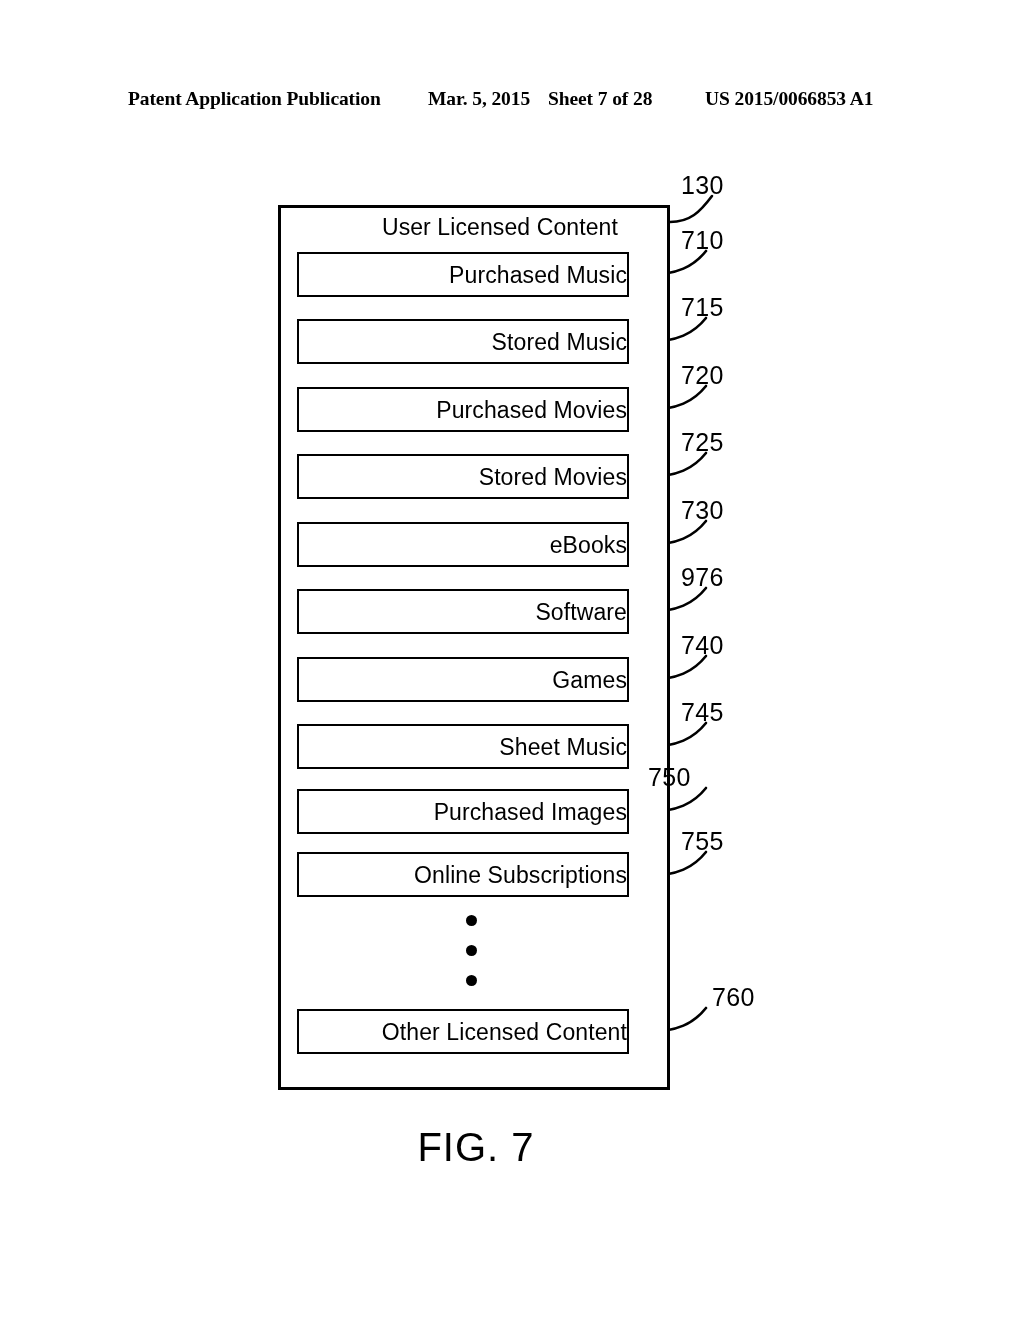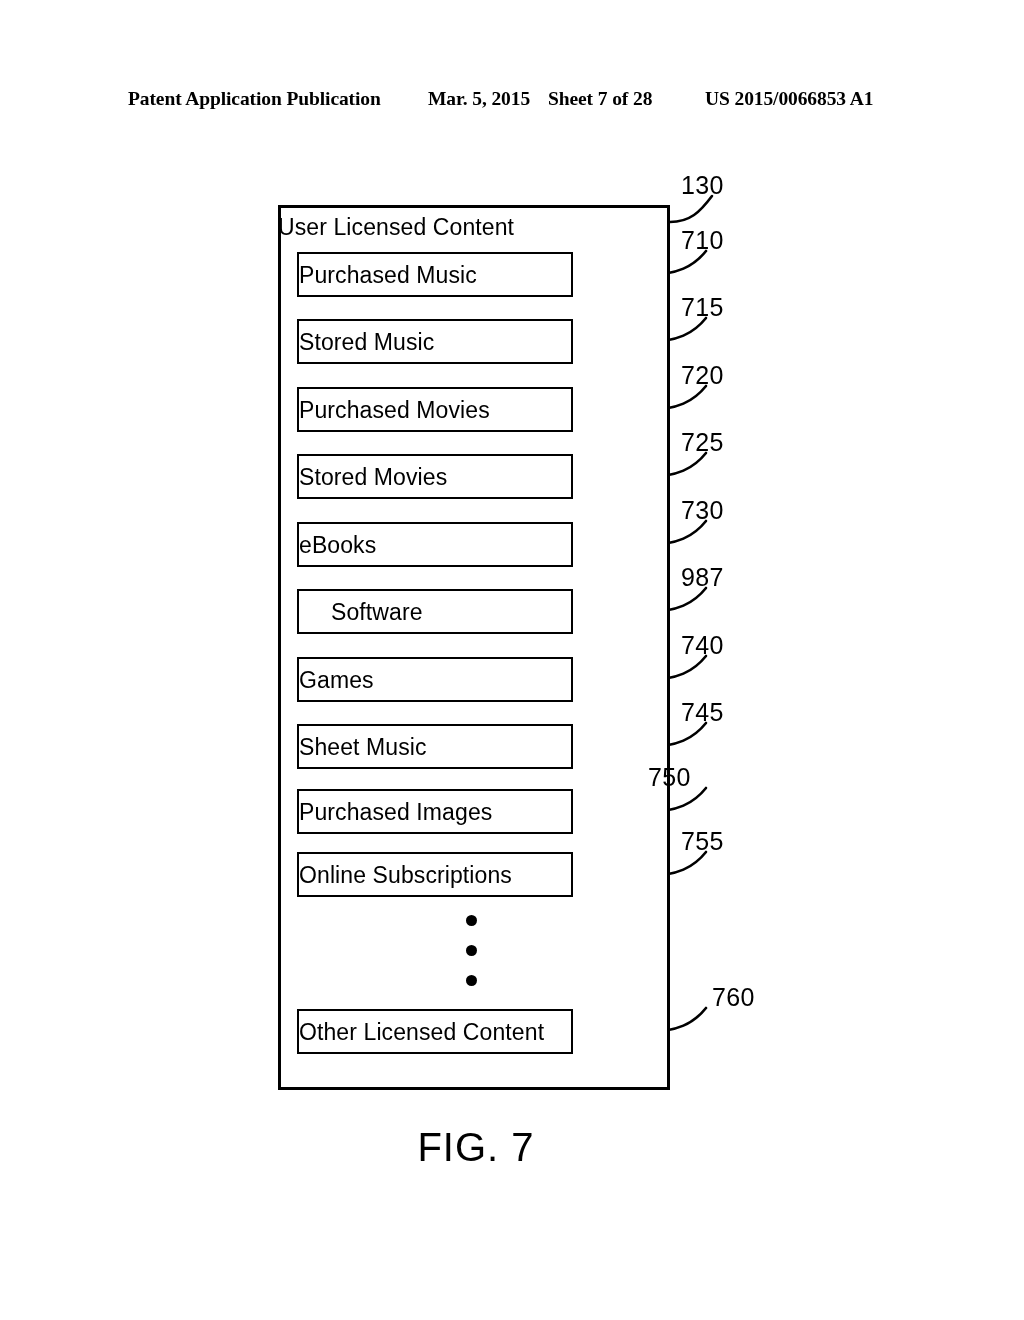--- a/index.html
+++ b/index.html
@@ -78,39 +78,39 @@
     border: 3px solid #000000;
     box-sizing: border-box;
     background: #ffffff;
   }
 
   .outer-title {
     position: absolute;
     left: 278px;
     top: 212px;
     width: 340px;
-    text-align: left;
+    text-align: right;
     font-size: 23px;
     line-height: 30px;
     font-family: "Liberation Sans", sans-serif;
     letter-spacing: 0.1px;
   }
 
   
   .item-box {
     position: absolute;
     left: 297px;
-    width: 276px;
+    width: 332px;
     height: 45px;
     border: 2.5px solid #000000;
     box-sizing: border-box;
     background: #ffffff;
     display: flex;
     align-items: center;
-    justify-content: flex-start;
+    justify-content: flex-end;
   }
   .item-label {
     font-size: 23px;
     line-height: 26px;
     letter-spacing: 0.1px;
     font-family: "Liberation Sans", sans-serif;
     white-space: nowrap;
   }
 
   
@@ -220,21 +220,21 @@
   <div class="item-box" style="top:1009px;">
     <span class="item-label">Other Licensed Content</span>
   </div>
 
   <div class="ref-num" style="left:681px; top:171px;">130</div>
   <div class="ref-num" style="left:681px; top:226px;">710</div>
   <div class="ref-num" style="left:681px; top:293px;">715</div>
   <div class="ref-num" style="left:681px; top:361px;">720</div>
   <div class="ref-num" style="left:681px; top:428px;">725</div>
   <div class="ref-num" style="left:681px; top:496px;">730</div>
-  <div class="ref-num" style="left:681px; top:563px;">987</div>
+  <div class="ref-num" style="left:681px; top:563px;">976</div>
   <div class="ref-num" style="left:681px; top:631px;">740</div>
   <div class="ref-num" style="left:681px; top:698px;">745</div>
   <div class="ref-num" style="left:648px; top:763px;">750</div>
   <div class="ref-num" style="left:681px; top:827px;">755</div>
   <div class="ref-num" style="left:712px; top:983px;">760</div>
 
 </div>
 
 <div class="fig-caption">FIG. 7</div>
 

